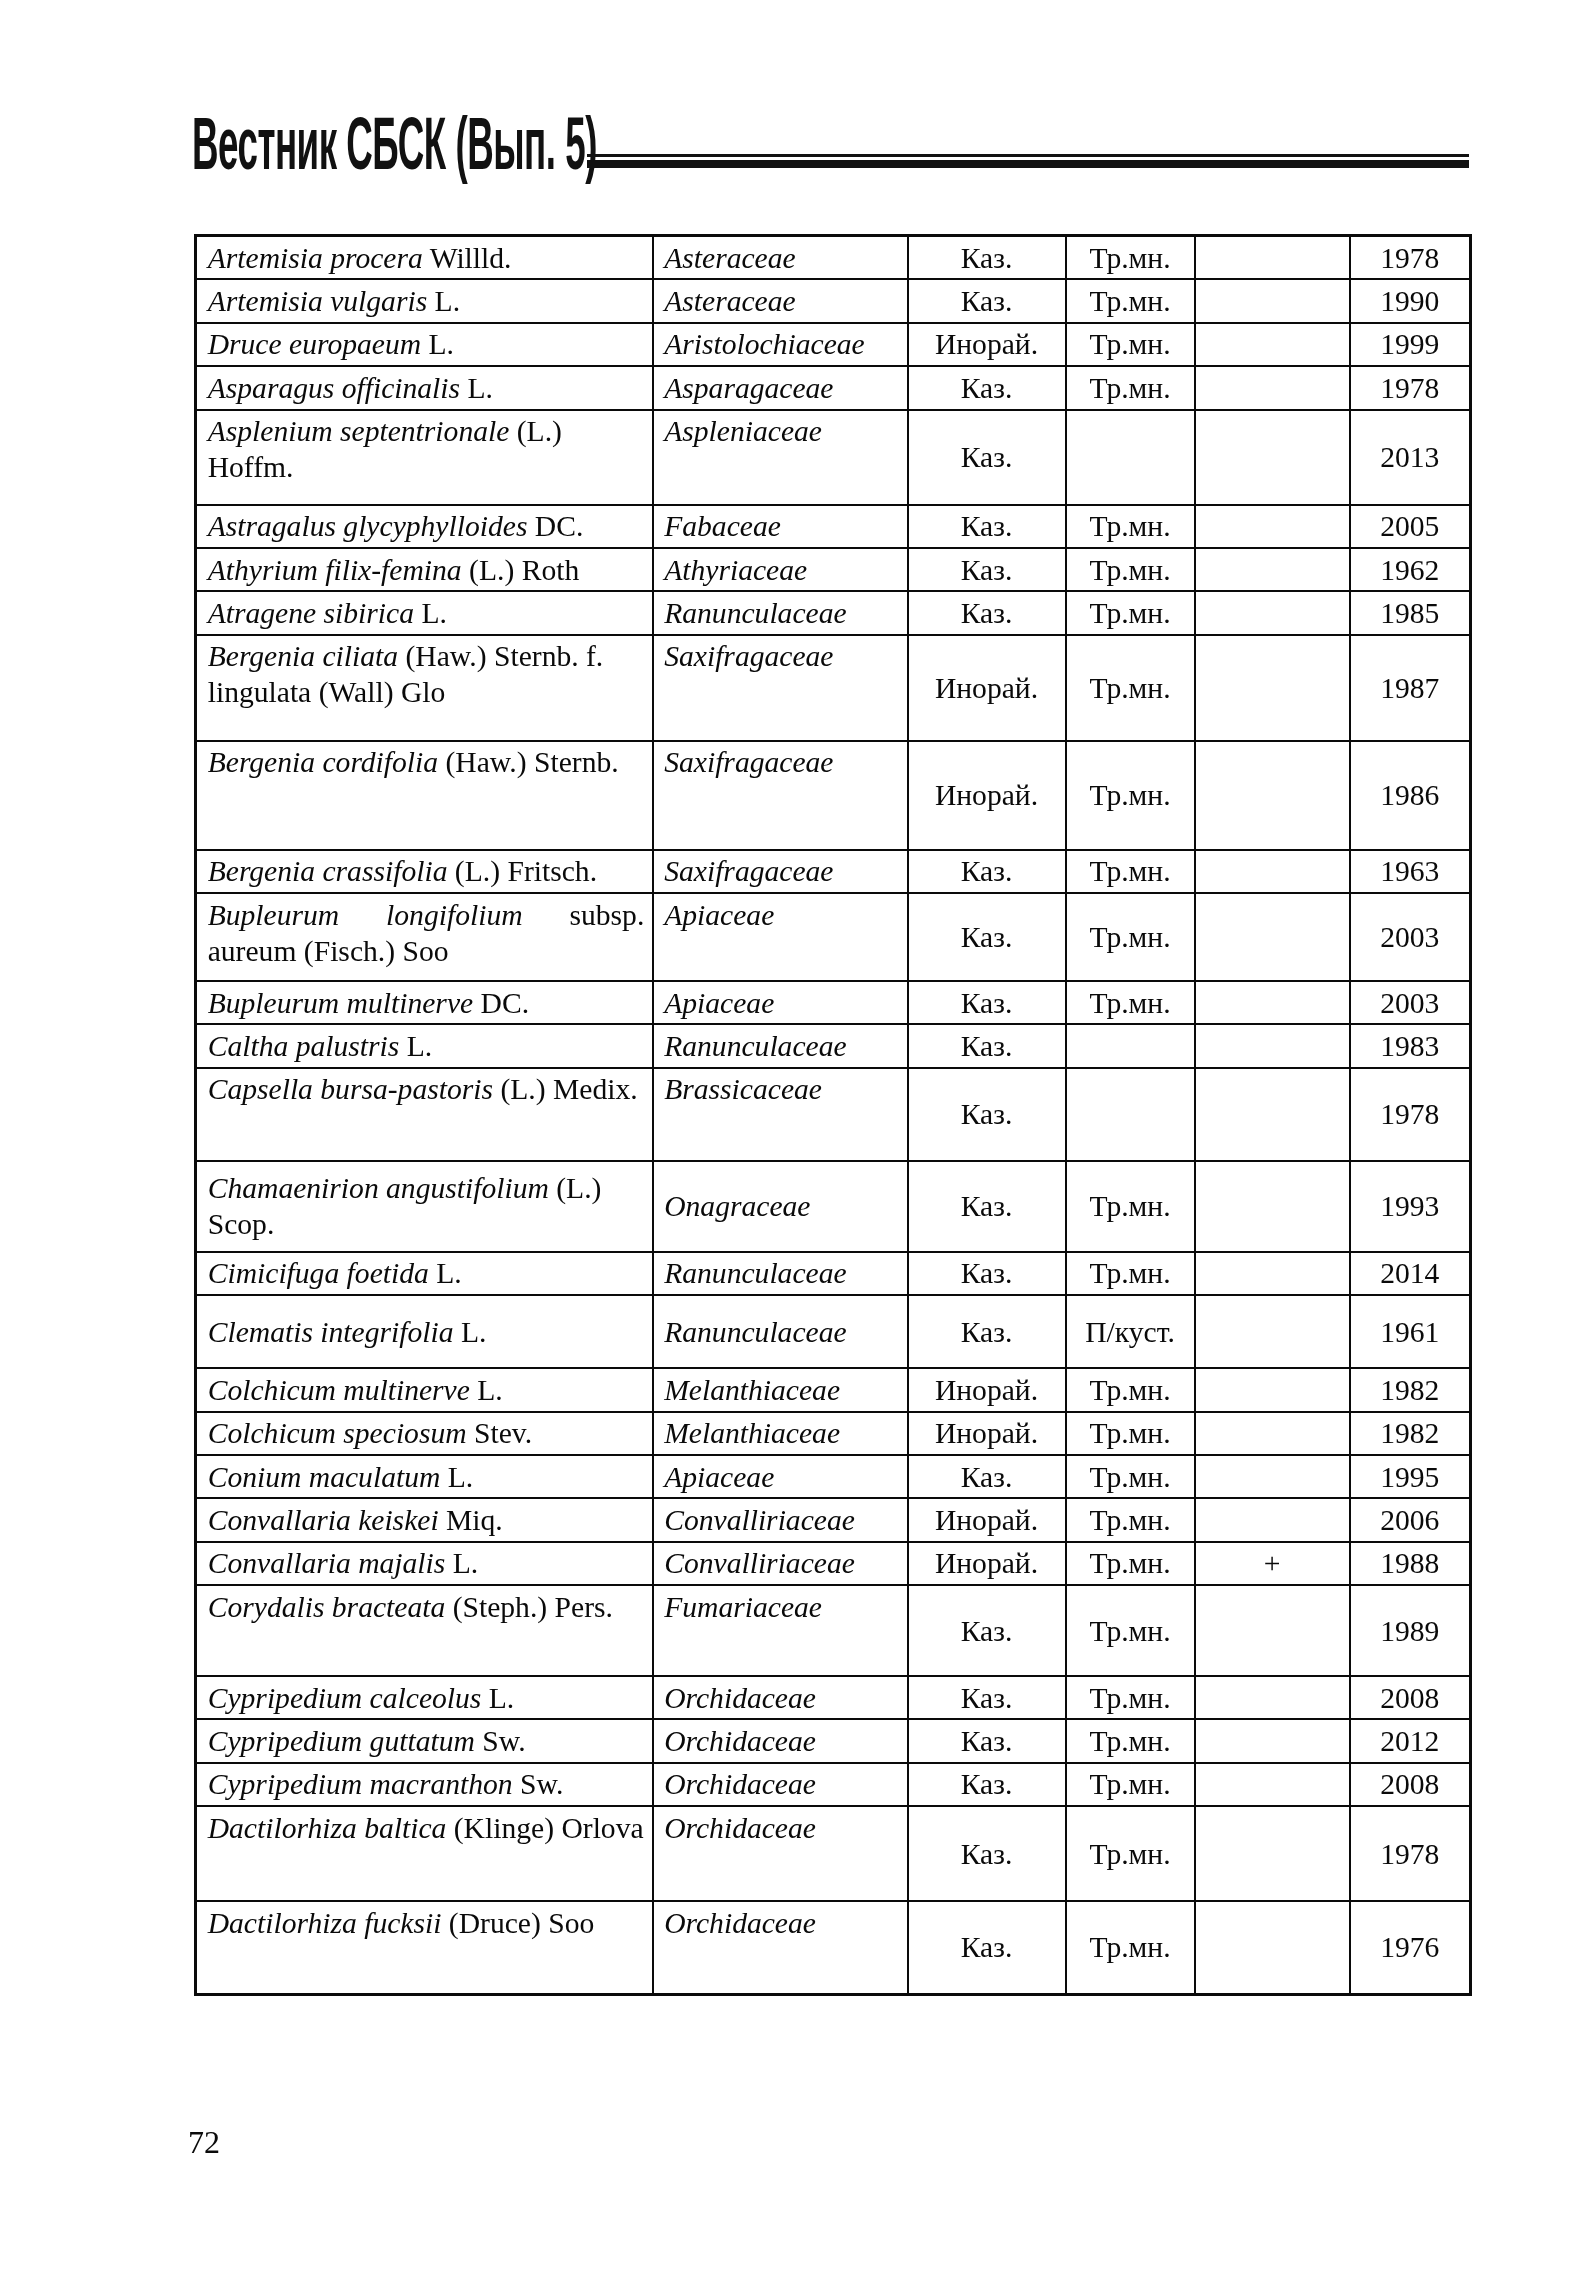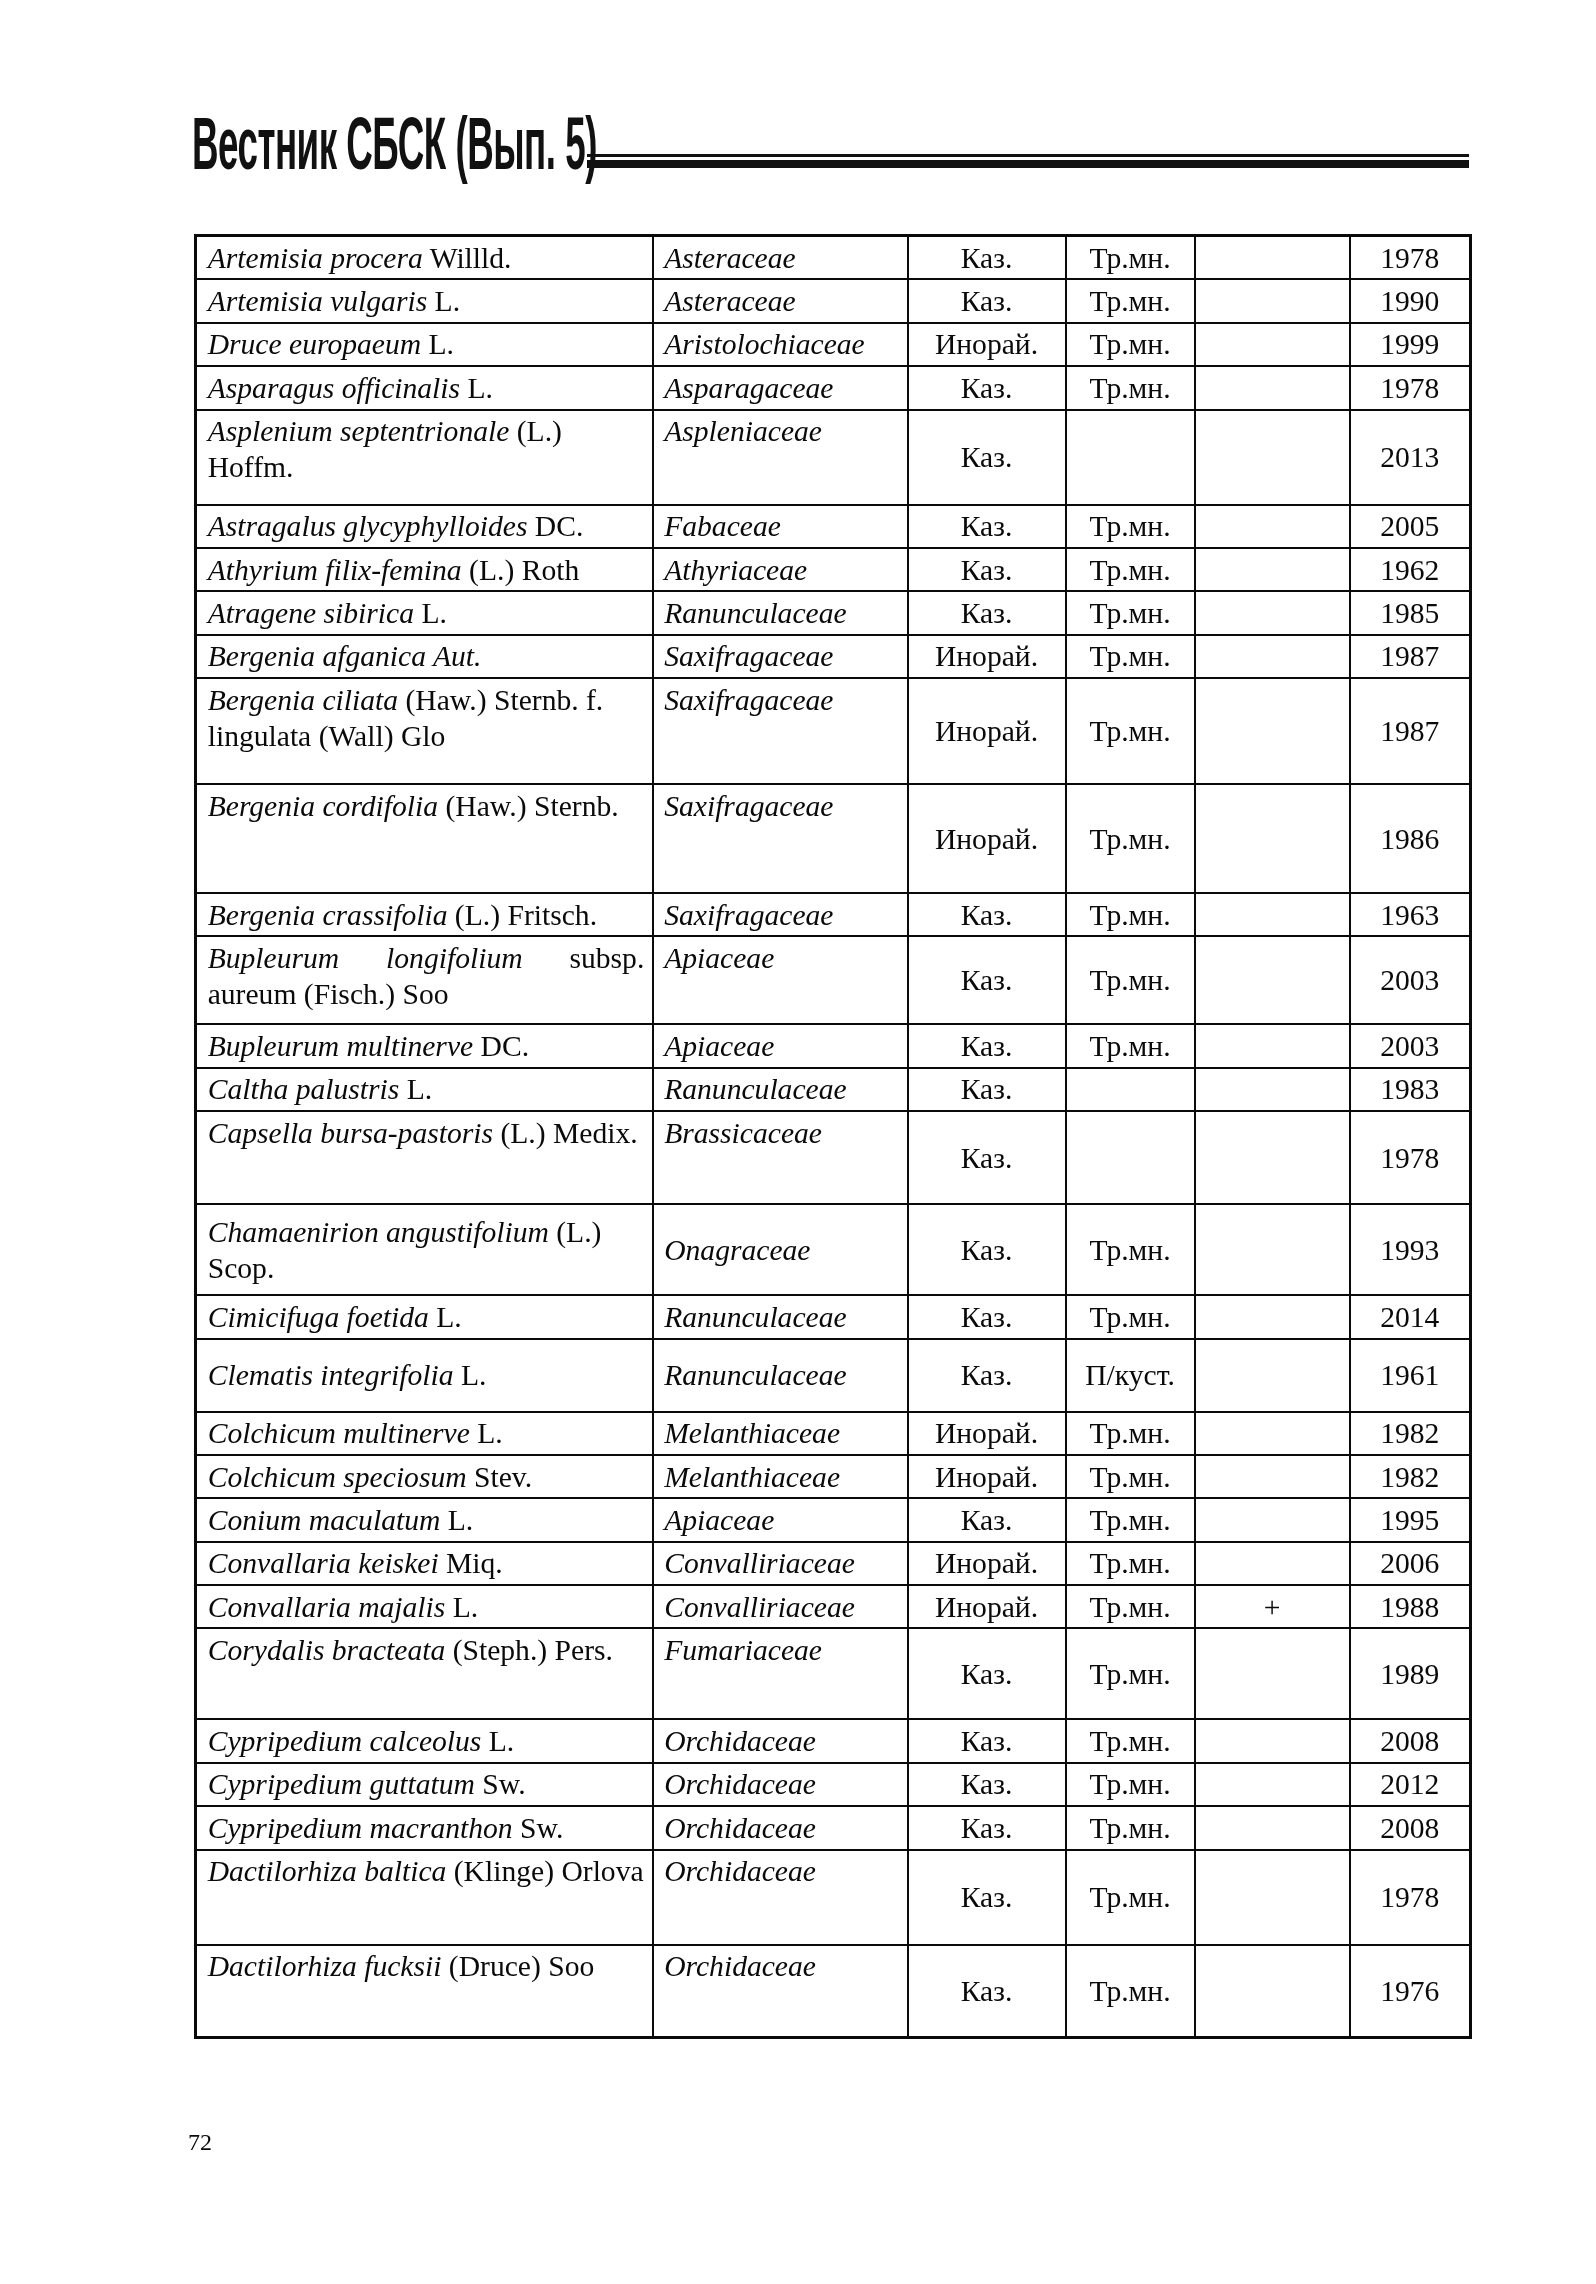--- a/index.html
+++ b/index.html
@@ -55,21 +55,21 @@
   td.c-center{
     text-align:center;vertical-align:middle;
     padding:1.8px 3.6px;
   }
   td.justify{text-align:justify;text-align-last:left;}
   td.v-middle{vertical-align:middle;}
   .it{font-style:italic;}
   
   .page-number{
     position:absolute;left:188px;top:2124px;
-    font-size:24px;line-height:36px;
+    font-size:32px;line-height:36px;
     color:#0a0a0a;
   }
 </style>
 </head>
 <body>
 
 <div class="masthead">Вестник СБСК (Вып. 5)</div>
 
 <div class="masthead-rule">
   <div class="thin"></div>
@@ -145,28 +145,20 @@
           <td class="c-center">1962</td>
         </tr>
         <tr>
           <td class="c-name"><span class="it">Atragene sibirica</span><span> L.</span></td>
           <td class="c-family"><span class="it">Ranunculaceae</span></td>
           <td class="c-center">Каз.</td>
           <td class="c-center">Тр.мн.</td>
           <td class="c-center"></td>
           <td class="c-center">1985</td>
         </tr>
-        <tr>
-          <td class="c-name"><span class="it">Bergenia afganica Aut.</span></td>
-          <td class="c-family"><span class="it">Saxifragaceae</span></td>
-          <td class="c-center">Инорай.</td>
-          <td class="c-center">Тр.мн.</td>
-          <td class="c-center"></td>
-          <td class="c-center">1987</td>
-        </tr>
         <tr style="height: 106px;">
           <td class="c-name"><span class="it">Bergenia ciliata</span><span> (Haw.) Sternb. f. lingulata (Wall) Glo</span></td>
           <td class="c-family"><span class="it">Saxifragaceae</span></td>
           <td class="c-center">Инорай.</td>
           <td class="c-center">Тр.мн.</td>
           <td class="c-center"></td>
           <td class="c-center">1987</td>
         </tr>
         <tr style="height: 109px;">
           <td class="c-name"><span class="it">Bergenia cordifolia</span><span> (Haw.) Sternb.</span></td>

